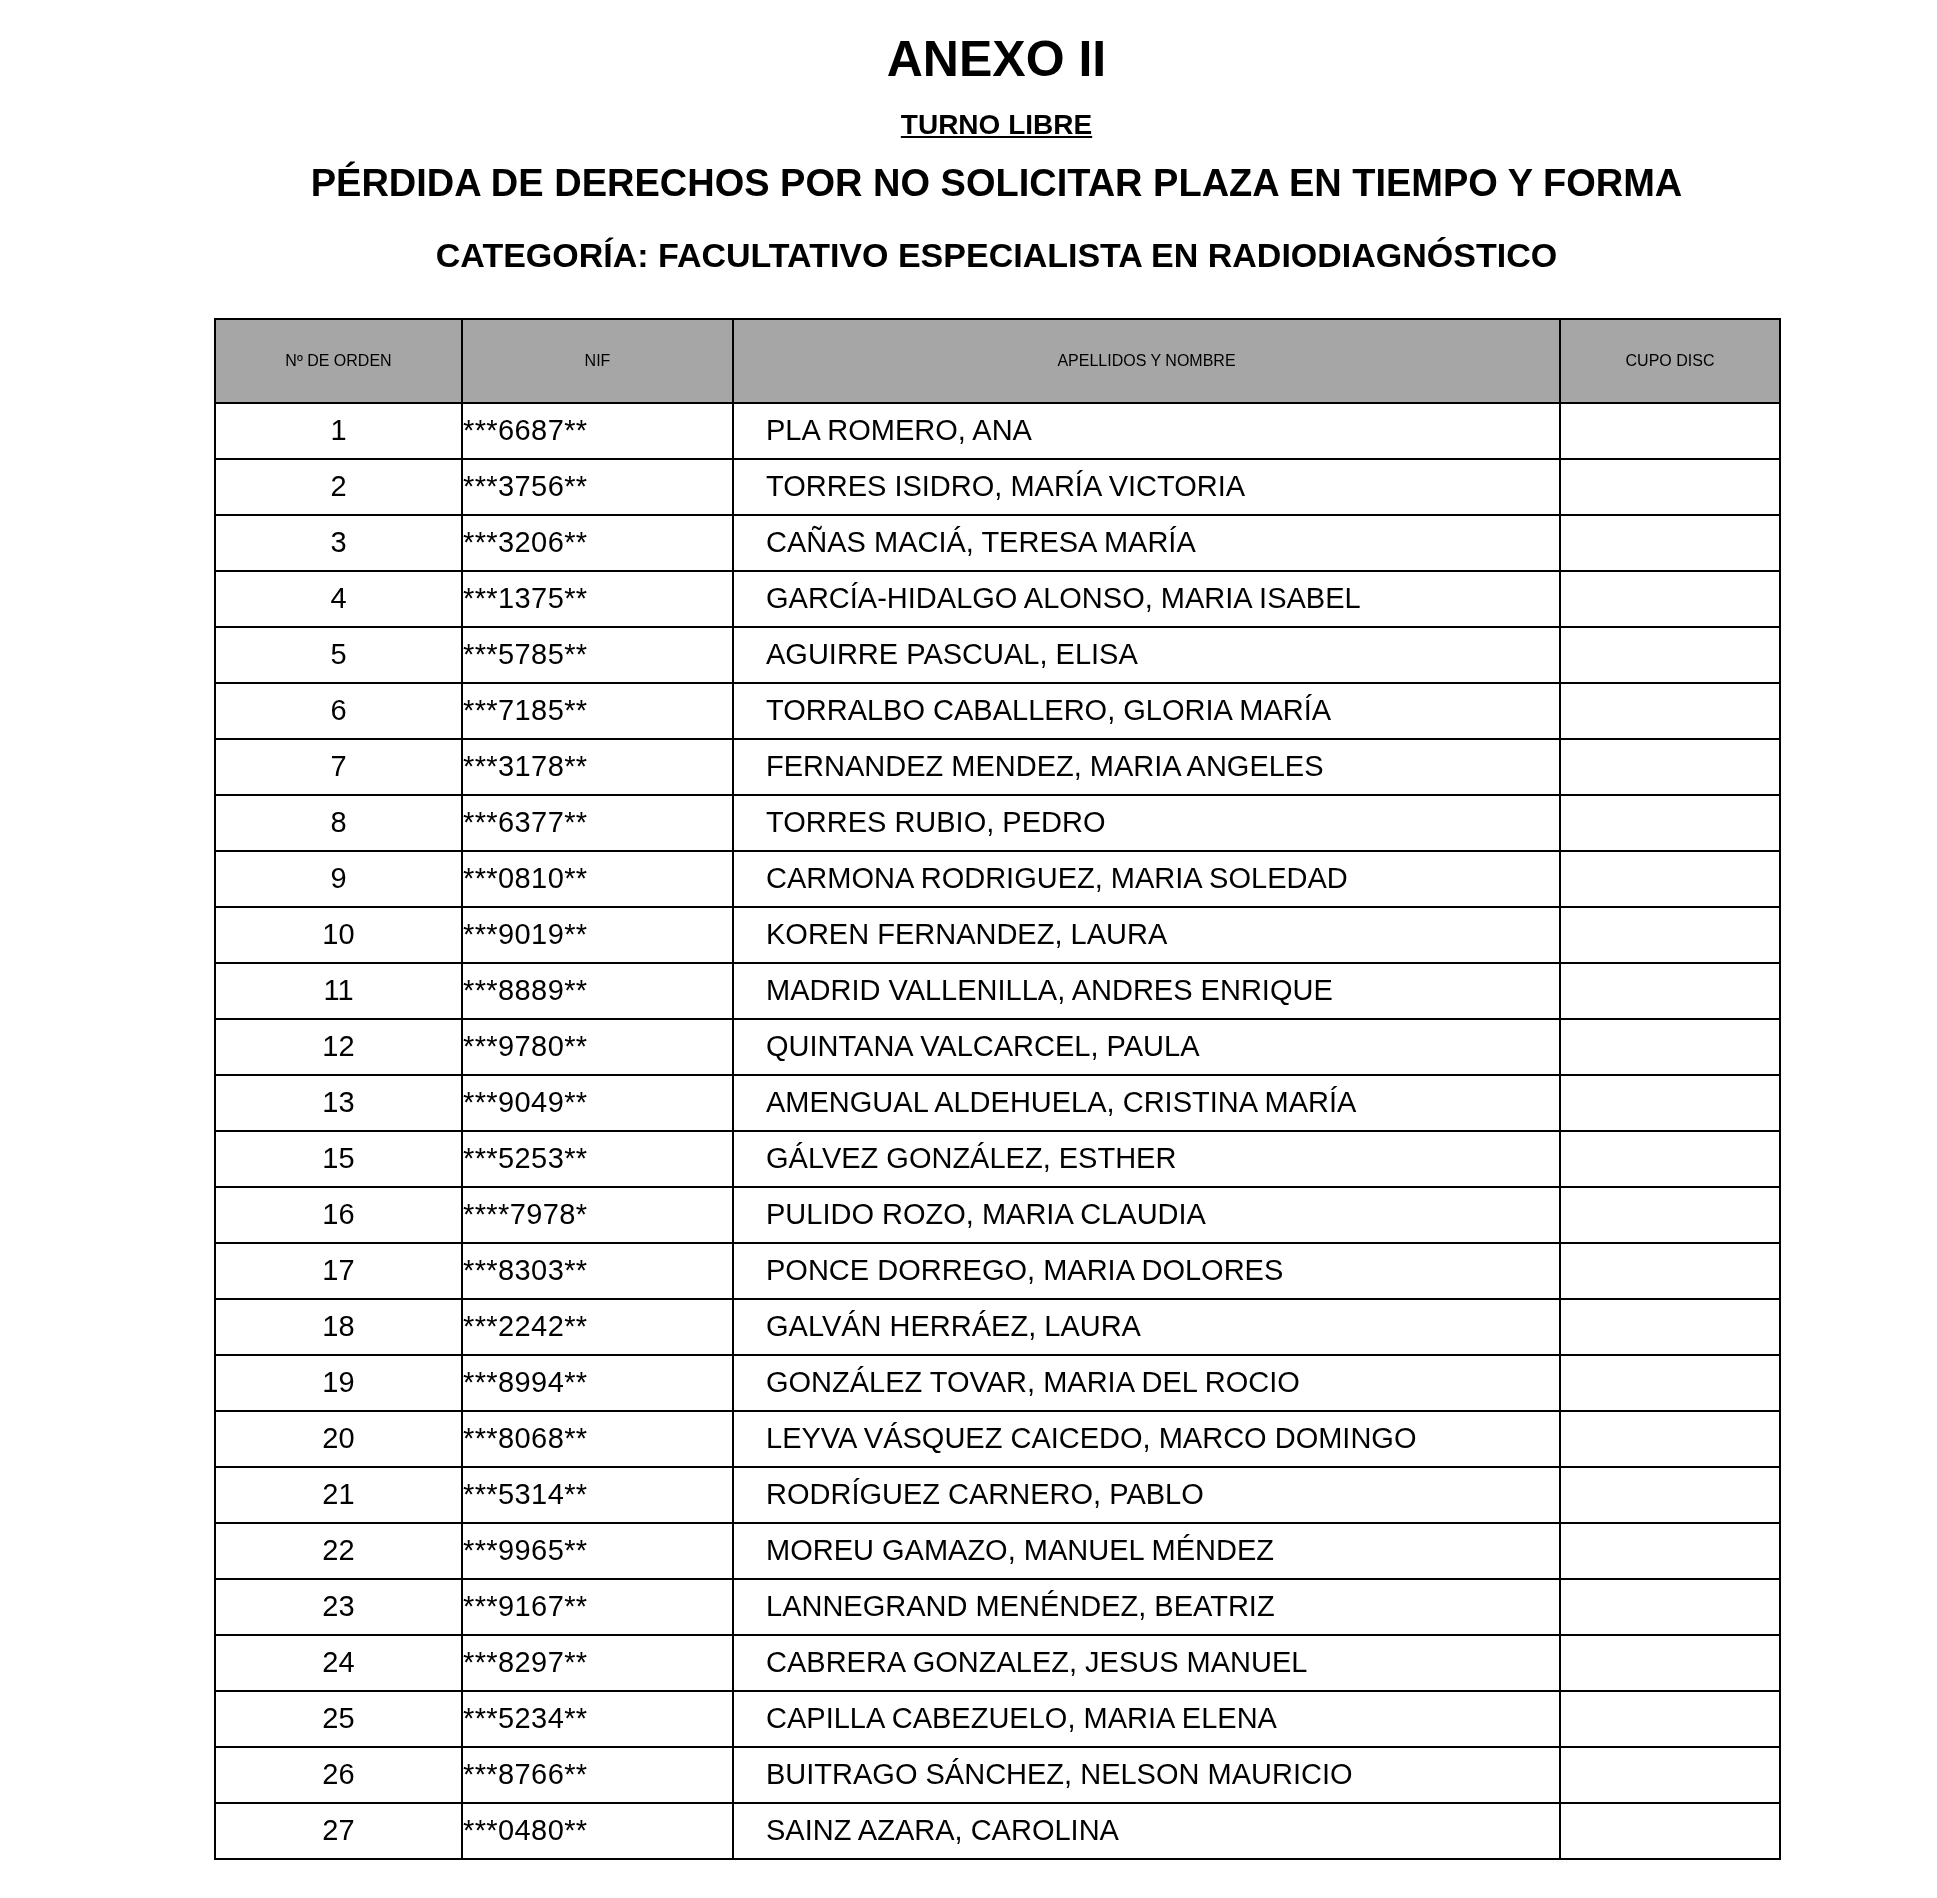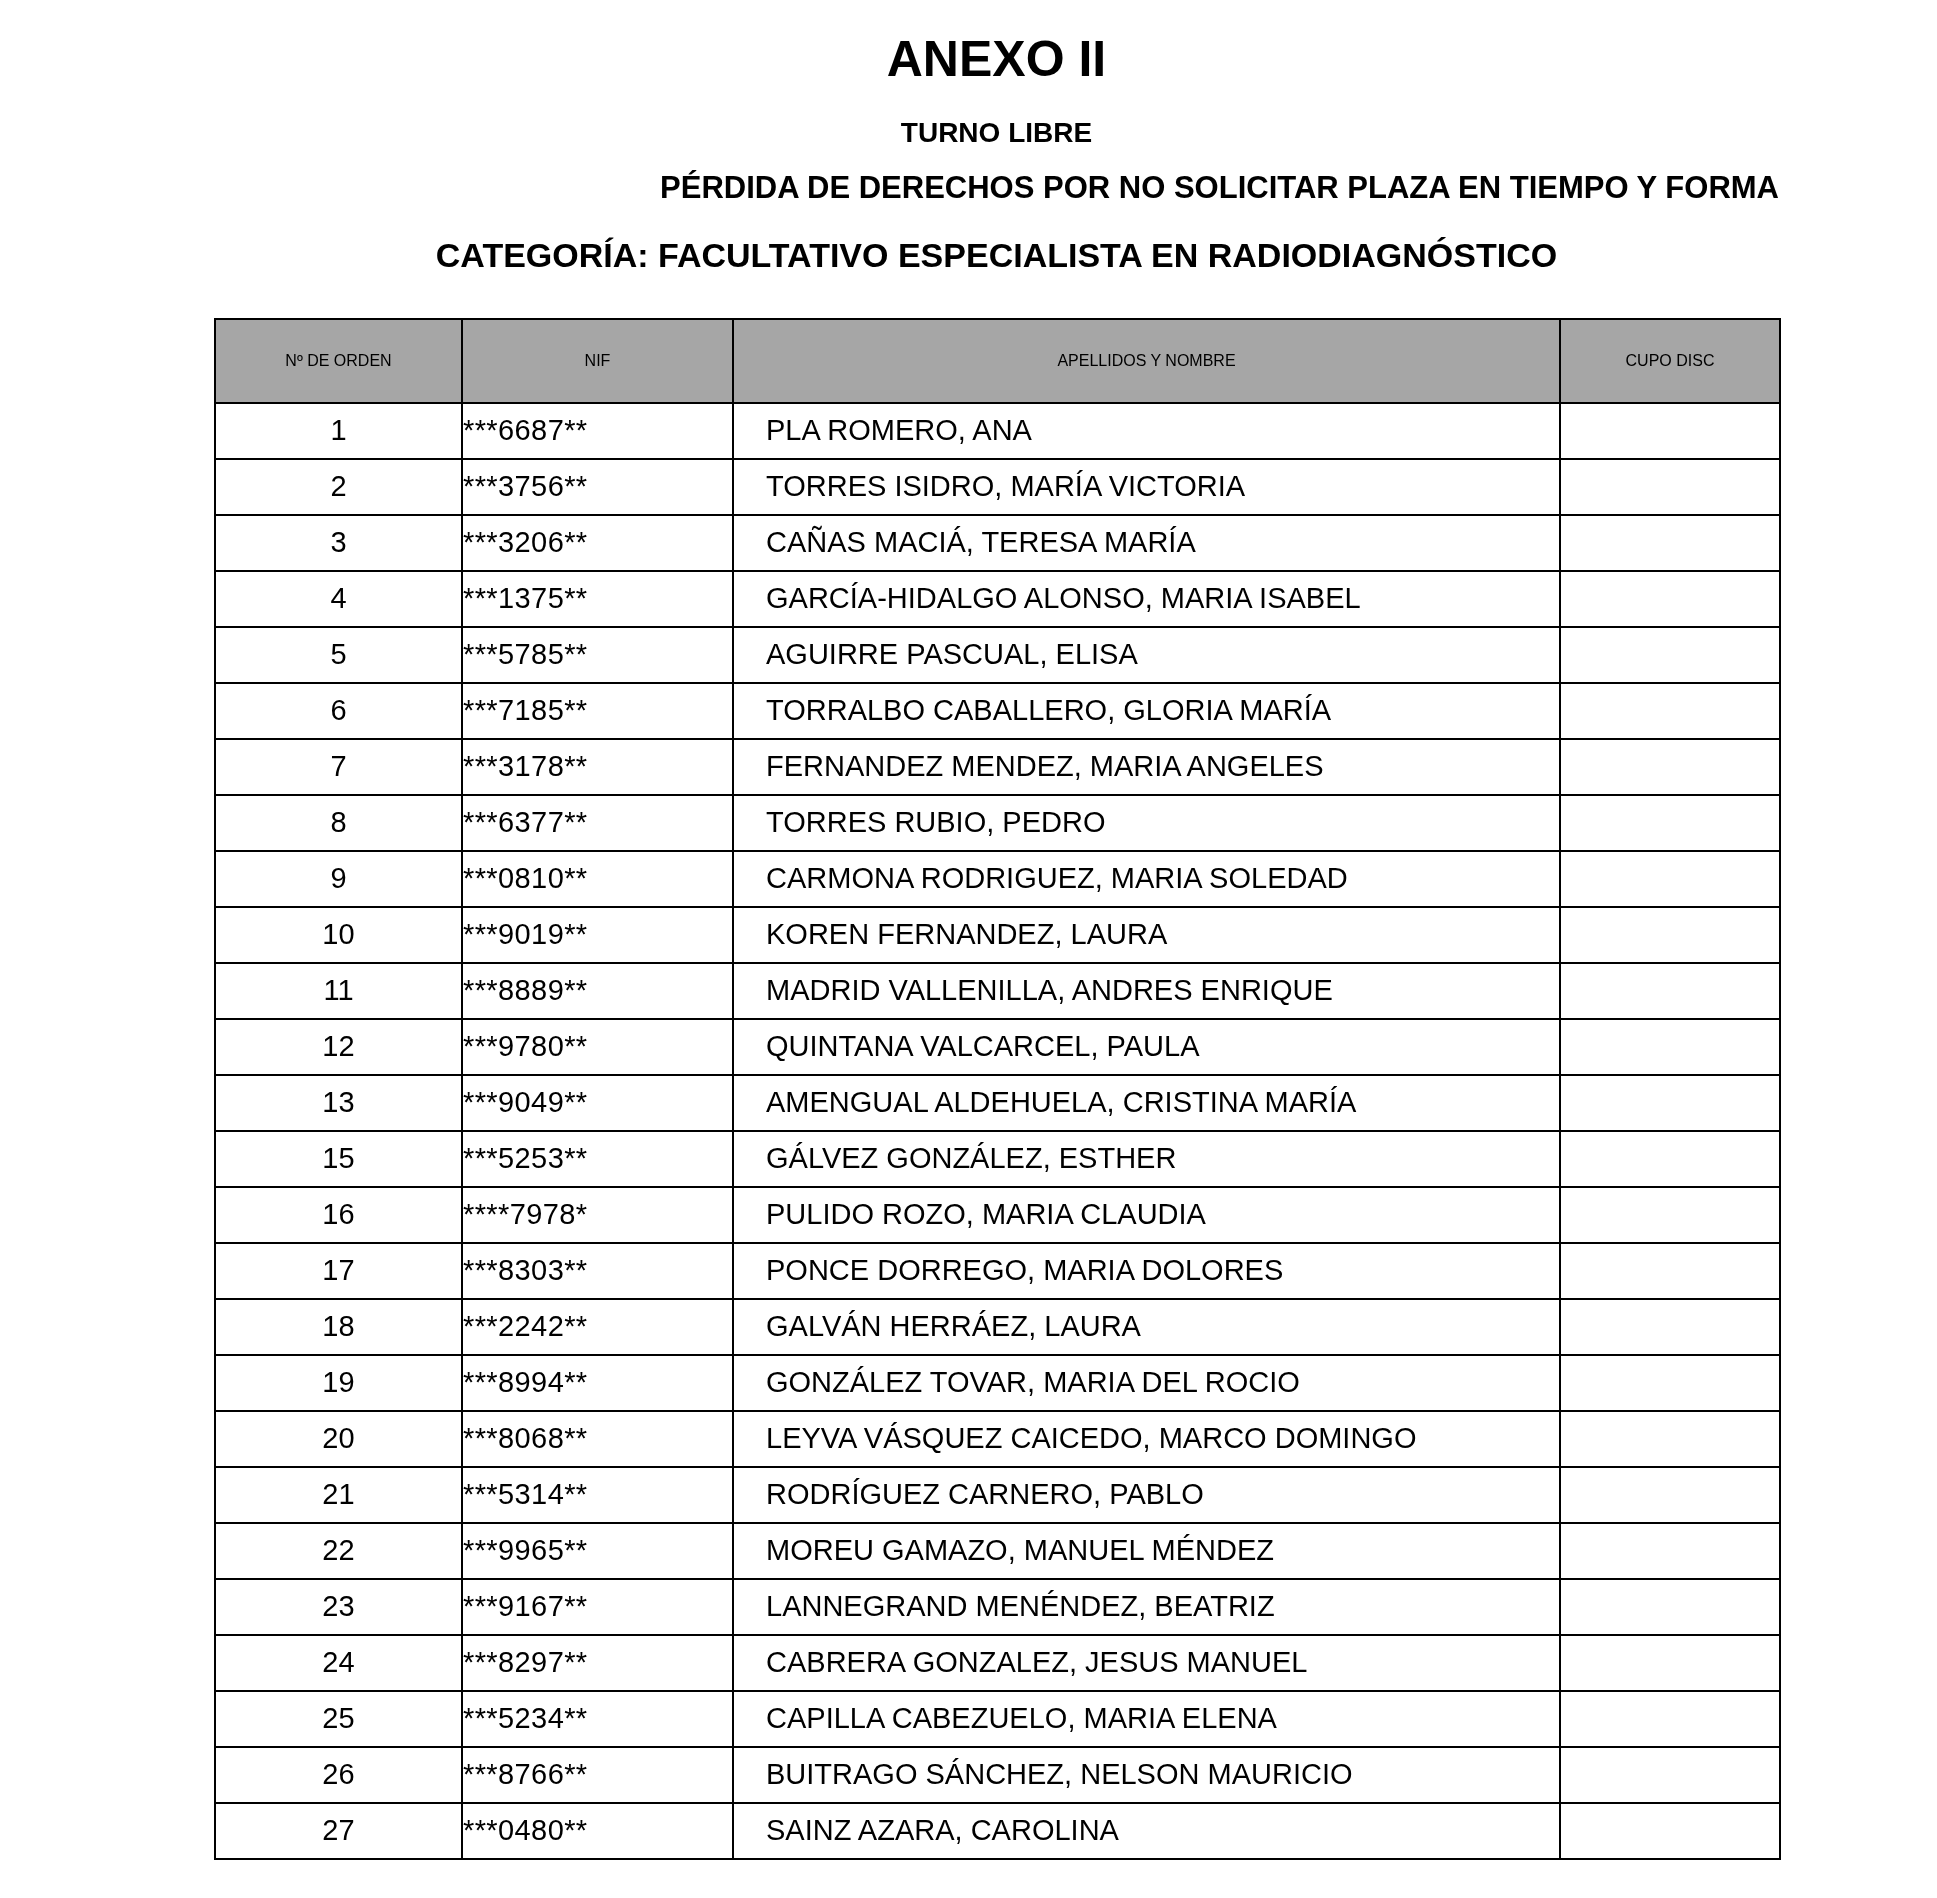--- a/index.html
+++ b/index.html
@@ -8,22 +8,22 @@
     height: 1898px;
     background: #ffffff;
     color: #000000;
     font-family: "Liberation Sans", "DejaVu Sans", sans-serif;
     overflow: hidden;
   }
   .page { padding-top: 31px; }
 
   .title-block { width: 1565px; margin-left: 214px; text-align: center; }
   .doc-title   { font-size: 50px; font-weight: 700; line-height: 1.15; }
-  .doc-sub1    { font-size: 28px; font-weight: 700; margin-top: 28px; line-height: 1.15; }
-  .doc-sub2    { font-size: 31px; font-weight: 700; margin-top: 21.4px; line-height: 1.15; text-align: right; }
+  .doc-sub1    { font-size: 28px; font-weight: 700; margin-top: 20px; line-height: 1.15; text-decoration: underline; }
+  .doc-sub2    { font-size: 38px; font-weight: 700; margin-top: 21.4px; line-height: 1.15; }
   .doc-sub3    { font-size: 34px; font-weight: 700; margin-top: 30px; line-height: 1.15; }
 
   table.results {
     margin-left: 214px;
     margin-top: 43px;
     width: 1565px;
     border-collapse: collapse;
     table-layout: fixed;
   }
   table.results th, table.results td {

